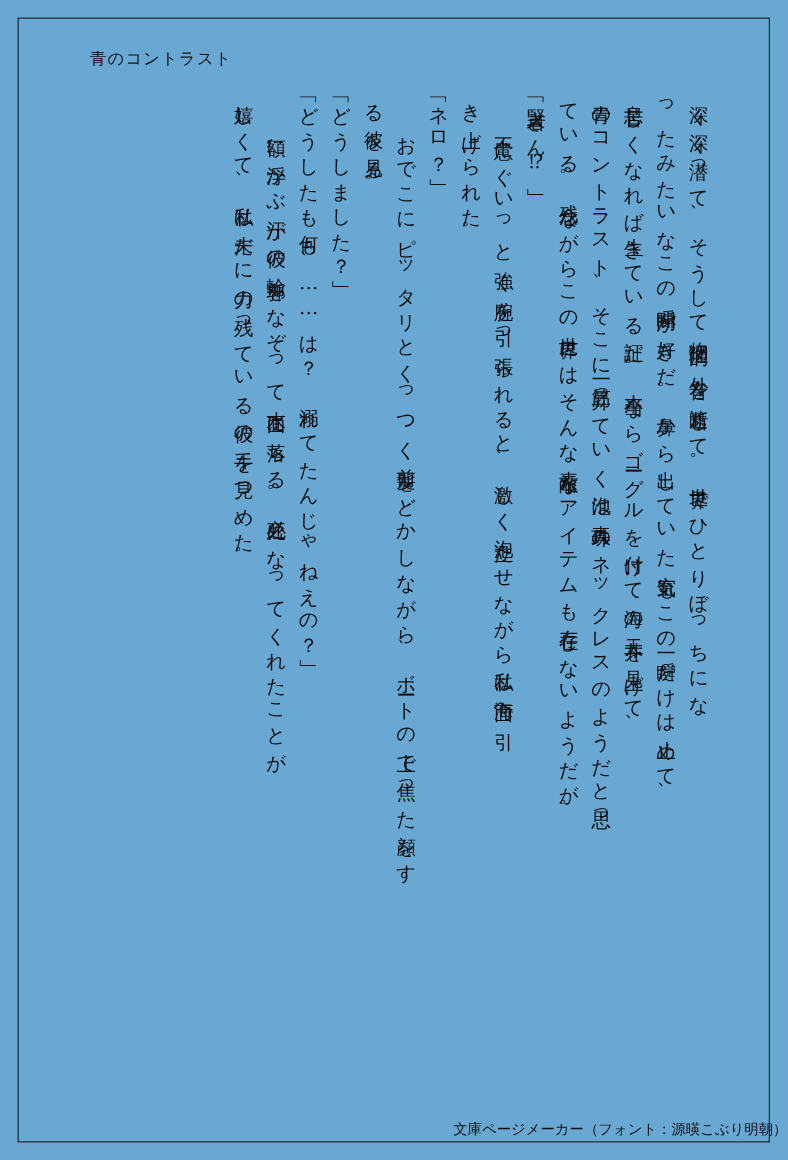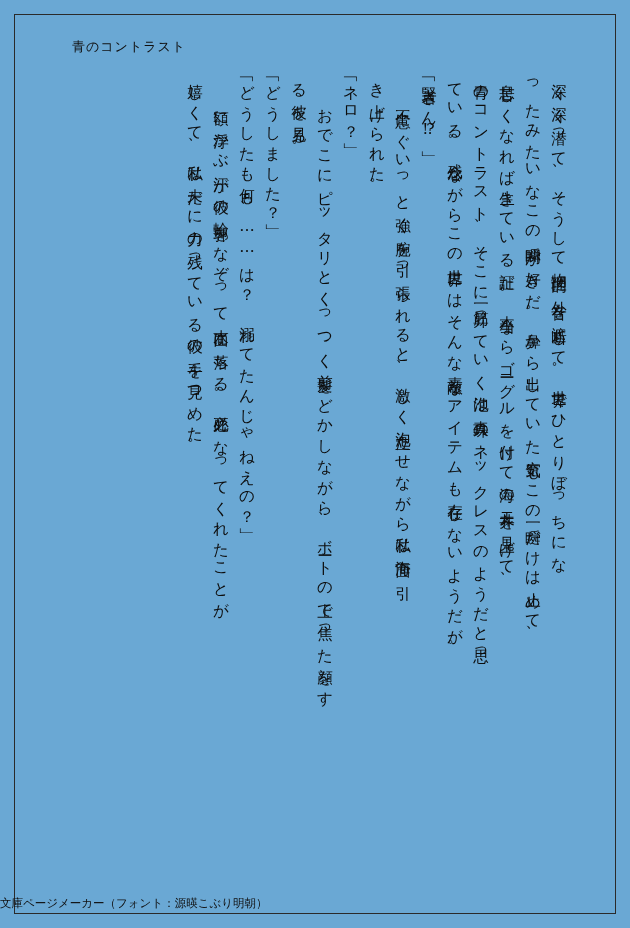--- a/index.html
+++ b/index.html
@@ -35,21 +35,21 @@
     font-size: 13px;
     color: #101010;
     letter-spacing: 1px;
     font-family: "DejaVu Serif", "Liberation Serif", serif;
   }
   #footer {
     position: absolute;
     left: 0;
     top: 896px;
     width: 630px;
-    text-align: left;
+    text-align: right;
     font-size: 11.5px;
     color: #101010;
     font-family: "DejaVu Serif", "Liberation Serif", serif;
   }
   #text-body {
     position: absolute;
     left: 54px;
     top: 72px;
     width: 512px;
     height: 790px;

